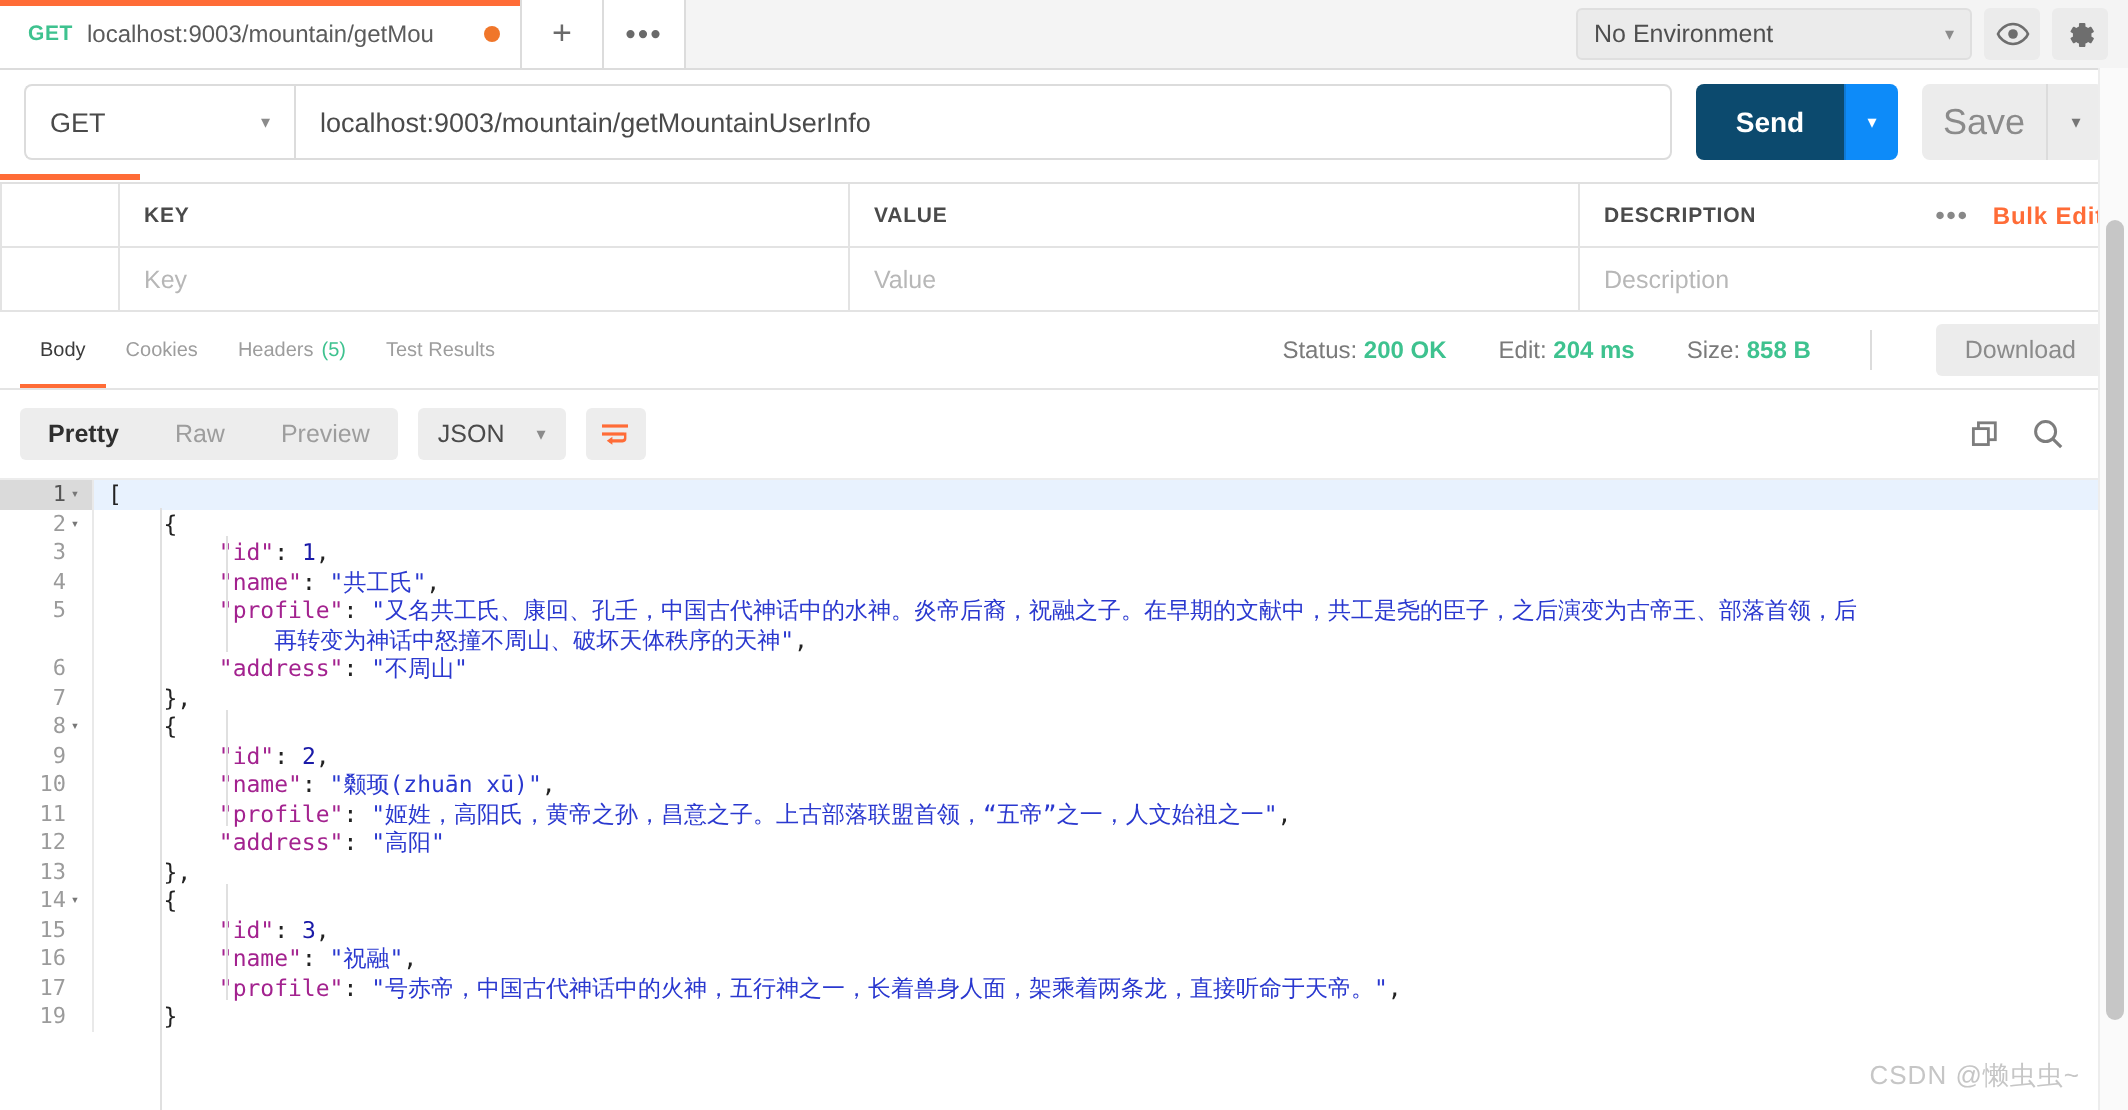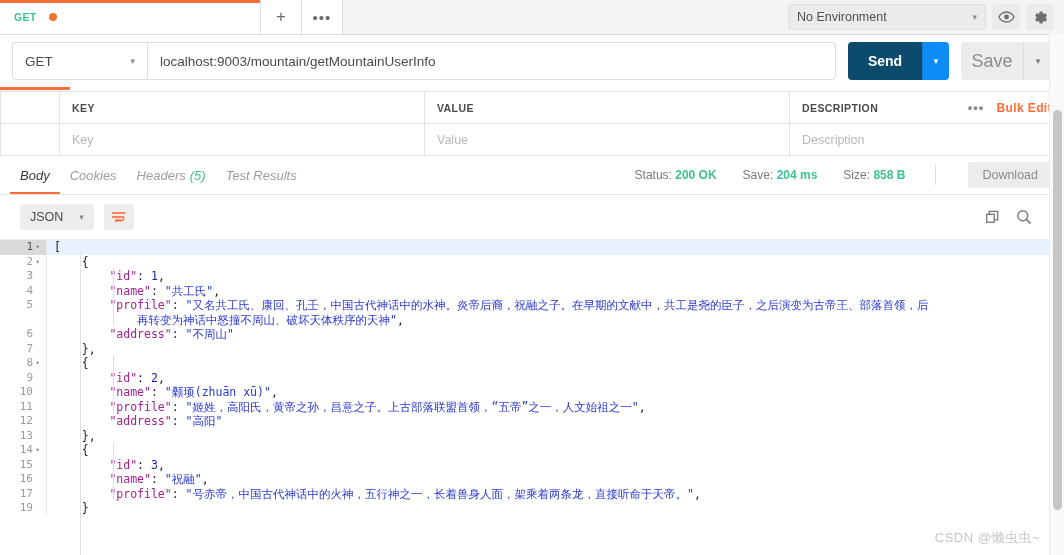--- a/index.html
+++ b/index.html
@@ -243,24 +243,23 @@
     padding: 0 12px 0 10px;
     border-bottom: 1px solid #e4e4e4;
     background: #fff;
     flex: 0 0 auto;
   }
   .rtab {
     position: relative;
     height: 38px;
     display: flex; align-items: center;
     padding: 0 10px;
-    font-size: 13px;
+    font-size: 10px;
     color: #9d9d9d;
     cursor: pointer;
-    font-style: italic;
   }
   .rtab.active { color: #3b3b3b; }
   .rtab.active::after {
     content: "";
     position: absolute;
     left: 0; right: 0; bottom: 0;
     height: 2px;
     background: #ff6c37;
   }
   .rtab .count { color: #3ec28f; margin-left: 4px; }
@@ -423,20 +422,21 @@
   svg { display:block; }
 </style>
 </head>
 <body>
 
 <div class="app">
 
   <div class="tabbar">
     <div class="req-tab">
       <span class="method">GET</span>
+      <span class="url">localhost:9003/mountain/getMou</span>
       <span class="dot"></span>
     </div>
     <div class="tab-btn">+</div>
     <div class="tab-btn dots">•••</div>
     <div class="tabbar-spacer"></div>
     <div class="env-area">
       <div class="env-select">
         <span>No Environment</span>
         <span class="caret">▾</span>
       </div>
@@ -519,33 +519,38 @@
     <div class="rtab">
       <span>Test Results</span>
     </div>
     <div class="resp-spacer"></div>
     <div class="meta">
       <span>
         <span class="lbl">Status:</span>
         <span class="v">200 OK</span>
       </span>
       <span>
-        <span class="lbl">Save:</span>
+        <span class="lbl">Edit:</span>
         <span class="v">204 ms</span>
       </span>
       <span>
         <span class="lbl">Size:</span>
         <span class="v">858 B</span>
       </span>
       <span class="meta-div"></span>
       <span class="dl-btn">Download</span>
     </div>
   </div>
 
   <div class="viewbar">
+    <div class="seg">
+      <span class="s active">Pretty</span>
+      <span class="s">Raw</span>
+      <span class="s">Preview</span>
+    </div>
     <div class="fmt">
       <span>JSON</span>
       <span class="caret">▾</span>
     </div>
     <div class="wrap-btn">
       <span>
         <svg width="15" height="13" viewBox="0 0 15 13">
           <rect x="1" y="1.2" width="13" height="1.6" fill="#ff6c37"></rect>
           <rect x="1" y="5.2" width="11" height="1.6" fill="#ff6c37"></rect>
           <path d="M12 5.2h1.2v3.1a1.9 1.9 0 0 1-1.9 1.9H4.6v-1.6h6.7a.7.7 0 0 0 .7-.7z" fill="#ff6c37"></path>

